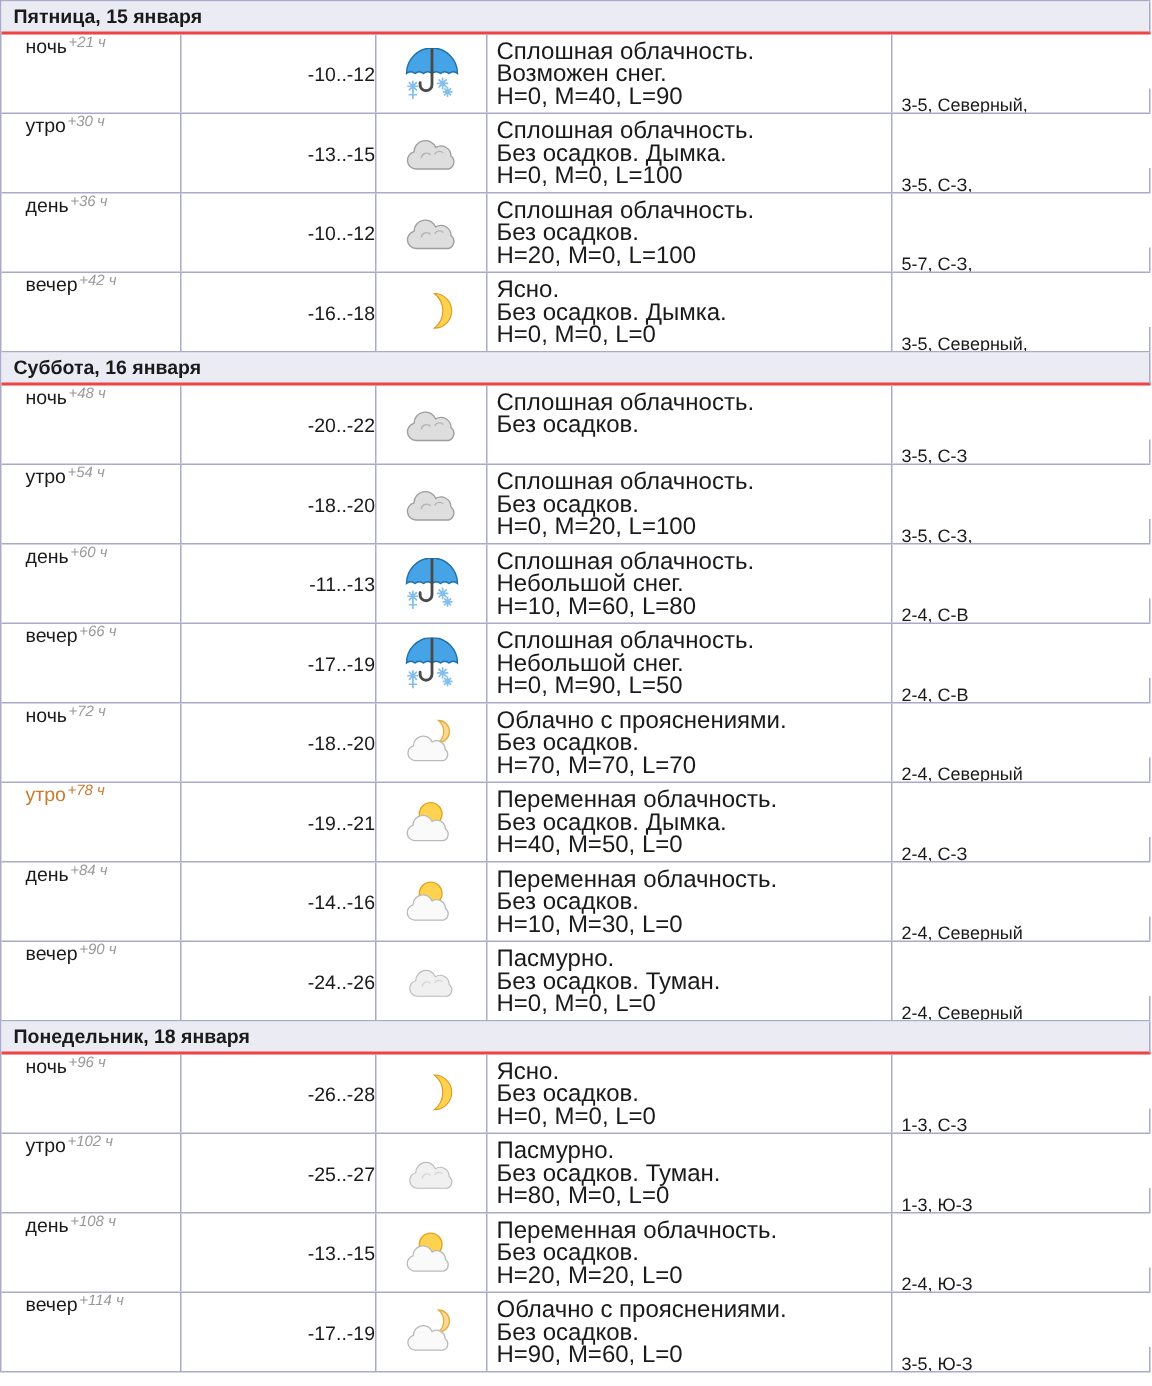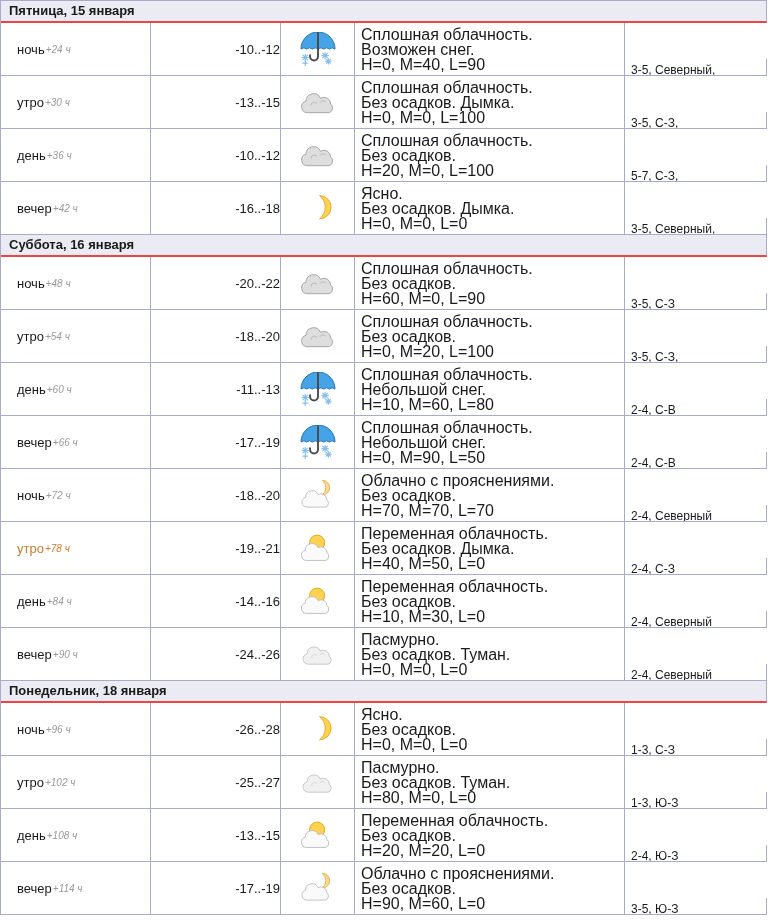--- a/index.html
+++ b/index.html
@@ -3,21 +3,21 @@
 <meta charset="utf-8">
 <style>
   html,body{margin:0;padding:0;background:#fff;}
   body{width:768px;height:924px;overflow:hidden;font-family:"Liberation Sans",sans-serif;color:#1a1a1a;}
   .ftable{width:766px;border-left:1px solid #aaaacb;border-top:1px solid #aaaacb;}
   .day-header{background:#ebebf4;border-right:1px solid #aaaacb;border-bottom:2px solid #ef4444;
               height:20px;line-height:20px;padding-left:8px;font-size:13px;font-weight:bold;}
   .day-name.orange{color:#ee7d1e;}
   .row{display:flex;height:52px;border-bottom:1px solid #aaaacb;}
   .cell{border-right:1px solid #aaaacb;box-sizing:border-box;overflow:hidden;}
-  .c-time{width:150px;display:flex;align-items:center;padding-left:16px;font-size:13px;}
+  .c-time{width:120px;display:flex;align-items:flex-start;padding-left:16px;font-size:13px;}
   .c-time sup{font-size:10px;font-style:italic;color:#999;margin-left:1px;}
   .c-time.hl .t-label,.c-time.hl sup{color:#cb7a2e;}
   .c-temp{width:130px;display:flex;align-items:center;padding-left:8px;font-size:13px;justify-content:flex-end;}
   .c-icon{width:74px;display:flex;align-items:center;justify-content:center;}
   .c-desc{width:270px;padding:4px 4px 0 6px;font-size:16px;line-height:15px;}
   .c-wind{flex:1;padding:4px 4px 0 6px;font-size:12px;line-height:15px;margin-top:36px;}
   .wicon{display:inline-block;line-height:0;}
 </style>
 </head>
 <body>
@@ -25,21 +25,21 @@
 <div class="ftable">
 
   <div class="section">
     <div class="day-header">
       <span class="day-name">Пятница</span><span class="day-date">, 15 января</span>
     </div>
 
   <div class="row">
     <div class="cell c-time">
       <span class="t-label">ночь</span>
-          <sup>+24 ч</sup>
+          <sup>+21 ч</sup>
     </div>
     <div class="cell c-temp">
       <span>-10..-12</span>
     </div>
     <div class="cell c-icon">
       <span class="wicon"><svg width="42" height="34" viewBox="0 0 44 36">
               <path d="M4 18 A18 18 0 0 1 40 18 Q37 15.5 34 18 Q31 15.5 28 18 Q25 15.5 22 18 Q19 15.5 16 18 Q13 15.5 10 18 Q7 15.5 4 18 Z" fill="#45a3e6" stroke="#1d6faf" stroke-width="1"></path>
               <path d="M22 1 V26 a4.2 4.2 0 0 1 -8.4 0 v-1.5" fill="none" stroke="#4a4a4a" stroke-width="2" stroke-linecap="round"></path>
               <g stroke="#85bfec" stroke-width="1.2" stroke-linecap="round" fill="none">
                 <path d="M5 27 h7 M8.5 23.5 v7 M6 24.5 l5 5 M11 24.5 l-5 5"></path>
@@ -150,21 +150,20 @@
     </div>
     <div class="cell c-icon">
       <span class="wicon"><svg width="40" height="32" viewBox="0 0 44 36">
               <path d="M10 30 a6.5 6.5 0 0 1 -1.5 -12.8 a8.5 8.5 0 0 1 16.3 -3.4 a7.5 7.5 0 0 1 11.4 6.4 a5.6 5.6 0 0 1 -1.7 9.8 z" fill="#dedede" stroke="#9e9e9e"></path>
               <path d="M14 22 a4 4 0 0 1 7 -2.5 M24 19 a4 4 0 0 1 6.5 -1" fill="none" stroke="#b5b5b5"></path>
             </svg></span>
     </div>
     <div class="cell c-desc">
       <div>Сплошная облачность.</div>
       <div>Без осадков.</div>
-      <div>H=60, M=0, L=90</div>
     </div>
     <div class="cell c-wind">
       <div>3-5, С-З</div>
       <div></div>
     </div>
   </div>
 
   <div class="row">
     <div class="cell c-time">
       <span class="t-label">утро</span>

